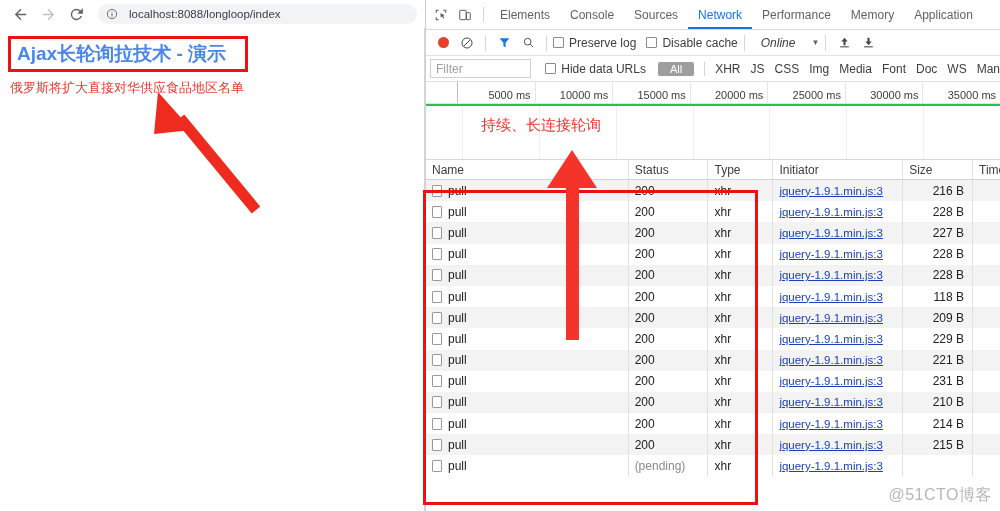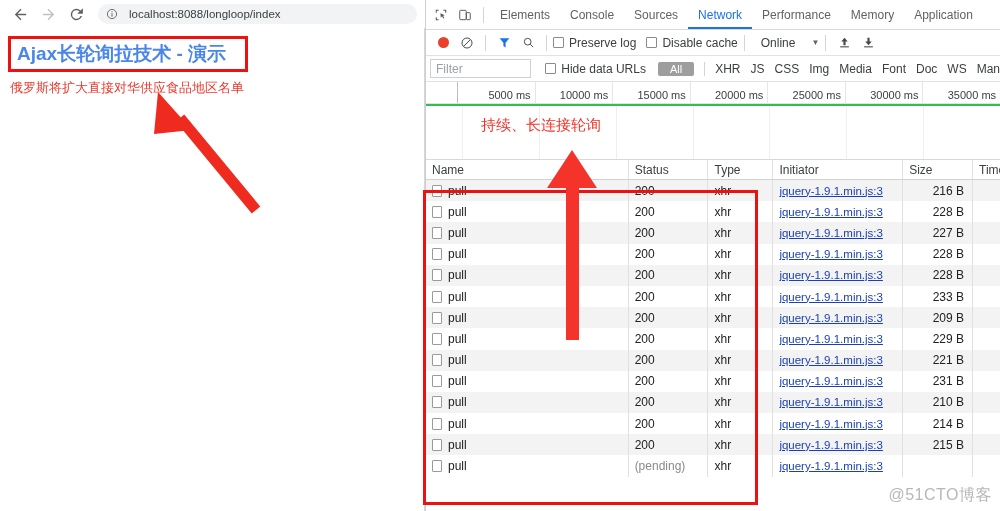--- a/index.html
+++ b/index.html
@@ -82,21 +82,21 @@
     height:26px; display:flex; align-items:center; gap:0;
     border-bottom:1px solid #e2e2e2; background:#fff; padding-left:5px;
   }
   .rec-dot{ width:11px; height:11px; border-radius:50%; background:#e8402a; }
   .tb-label{ font-size:12px; color:#3c4043; white-space:nowrap; }
   .cb{
     width:11px; height:11px; border:1px solid #8b8b8b; background:#fff;
     border-radius:1px; display:inline-block; flex:0 0 auto;
   }
   .cb-wrap{ display:flex; align-items:center; gap:5px; }
-  .sel-wrap{ display:flex; align-items:center; gap:16px; margin-left:10px; }
+  .sel-wrap{ display:flex; align-items:center; gap:16px; margin-left:10px;font-style:italic; }
   .caret{ font-size:8px; color:#5f6368; }
 
   .dt-filterbar{
     height:26px; display:flex; align-items:center;
     border-bottom:1px solid #e2e2e2; background:#fff;
   }
   .filter-input{
     width:168px; height:19px; margin-left:4px; border:1px solid #d0d0d0; background:#fff;
     font-size:12px; color:#9aa0a6; display:flex; align-items:center; padding-left:5px;
   }
@@ -423,21 +423,21 @@
           <div class="tr">
             <div class="td c-name">
               <span class="file-ico"></span>
               <span>pull</span>
             </div>
             <div class="td c-status">200</div>
             <div class="td c-type">xhr</div>
             <div class="td c-init">
               <span class="init-link">jquery-1.9.1.min.js:3</span>
             </div>
-            <div class="td c-size">233 B</div>
+            <div class="td c-size">118 B</div>
             <div class="td c-time"></div>
           </div>
           <div class="tr odd">
             <div class="td c-name">
               <span class="file-ico"></span>
               <span>pull</span>
             </div>
             <div class="td c-status">200</div>
             <div class="td c-type">xhr</div>
             <div class="td c-init">

